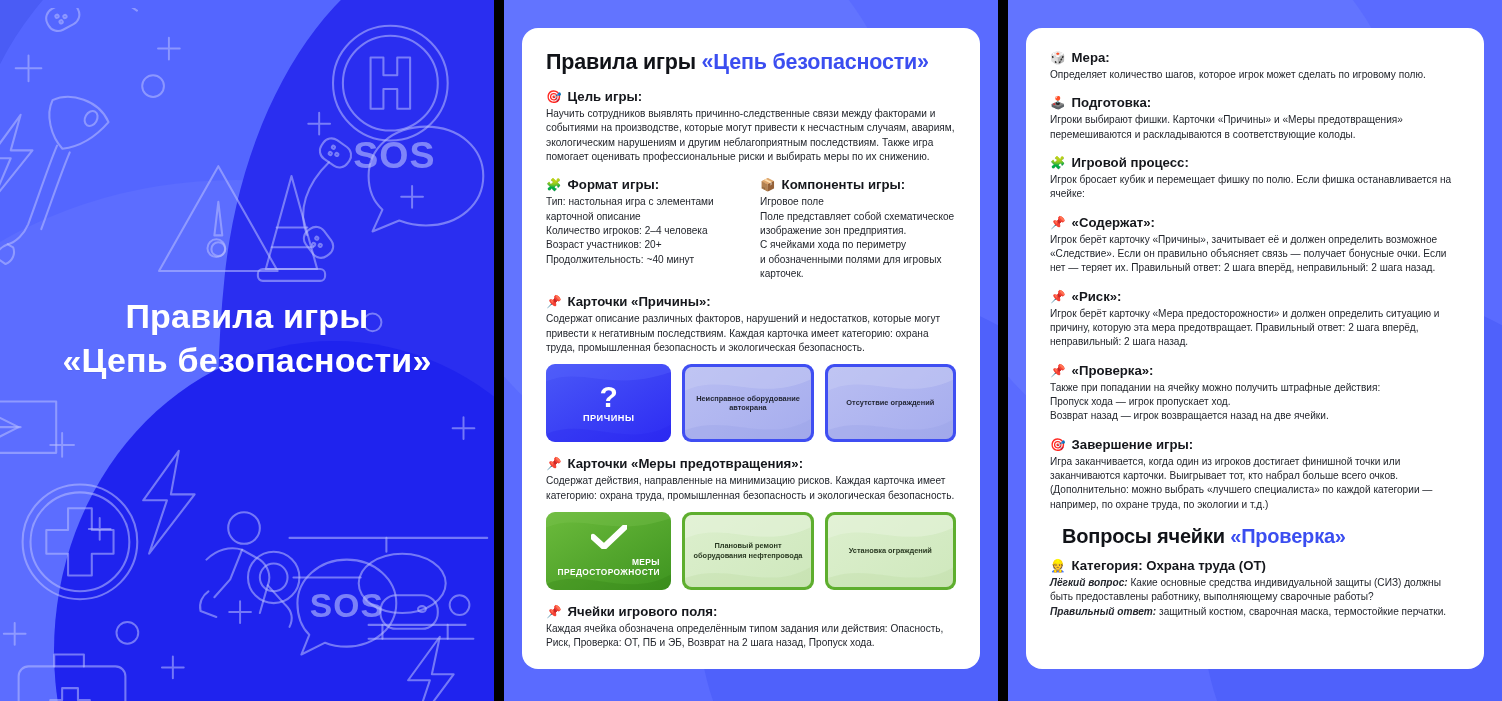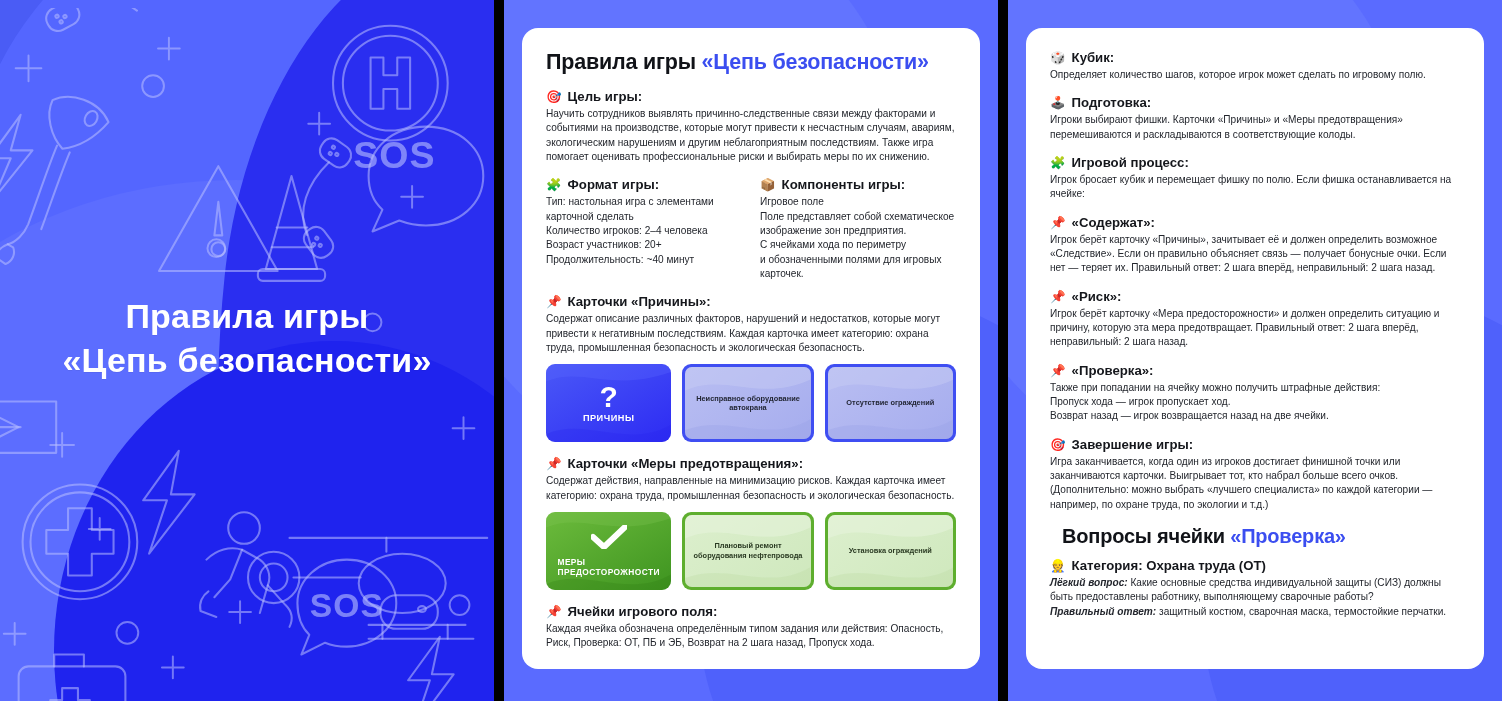--- a/index.html
+++ b/index.html
@@ -167,21 +167,21 @@
     line-height: 1.3; padding: 0 8px;
   }
 
   
   .gcard.meas-lead { background: linear-gradient(150deg,#6cbb3c 0%,#3e9420 100%); }
   .gcard.meas-lead .check {
     position: relative; z-index: 2; margin-bottom: 4px;
   }
   .gcard.meas-lead .cap {
     color: #fff; font-size: 8.4px; font-weight: bold; letter-spacing: .4px;
-    text-align: left; line-height: 1.2; position: relative; z-index: 2;
+    text-align: right; line-height: 1.2; position: relative; z-index: 2;
   }
   .gcard.meas-face { background: #5eae2e; padding: 3px; }
   .gcard.meas-face .inner {
     width: 100%; height: 100%;
     background: linear-gradient(140deg,#dcefcd 0%,#cfe8bd 100%);
     border-radius: 7px;
     display: flex; align-items: center; justify-content: center;
     position: relative; overflow: hidden;
   }
   .gcard.meas-face .lbl {
@@ -372,21 +372,21 @@
         </div>
         <p class="body-t">Научить сотрудников выявлять причинно-следственные связи между факторами и событиями на производстве, которые могут привести к несчастным случаям, авариям, экологическим нарушениям и другим неблагоприятным последствиям. Также игра помогает оценивать профессиональные риски и выбирать меры по их снижению.</p>
       </div>
 
       <div class="two-col">
         <div>
           <div class="sec-h">
             <span class="emo">🧩</span>
             <span>Формат игры:</span>
           </div>
-          <p class="body-t">Тип: настольная игра с элементами карточной сделать</p>
+          <p class="body-t">Тип: настольная игра с элементами карточной описание</p>
           <p class="body-t">Количество игроков: 2–4 человека</p>
           <p class="body-t">Возраст участников: 20+</p>
           <p class="body-t">Продолжительность: ~40 минут</p>
         </div>
         <div>
           <div class="sec-h">
             <span class="emo">📦</span>
             <span>Компоненты игры:</span>
           </div>
           <p class="body-t">Игровое поле</p>
@@ -508,21 +508,21 @@
 
   <section class="panel-slide p3">
     <div class="slide-blob-1"></div>
     <div class="slide-blob-2"></div>
 
     <div class="card">
 
       <div class="block">
         <div class="sec-h">
           <span class="emo">🎲</span>
-          <span>Кубик:</span>
+          <span>Мера:</span>
         </div>
         <p class="body-t">Определяет количество шагов, которое игрок может сделать по игровому полю.</p>
       </div>
 
       <div class="block">
         <div class="sec-h">
           <span class="emo">🕹️</span>
           <span>Подготовка:</span>
         </div>
         <p class="body-t">Игроки выбирают фишки. Карточки «Причины» и «Меры предотвращения» перемешиваются и раскладываются в соответствующие колоды.</p>

